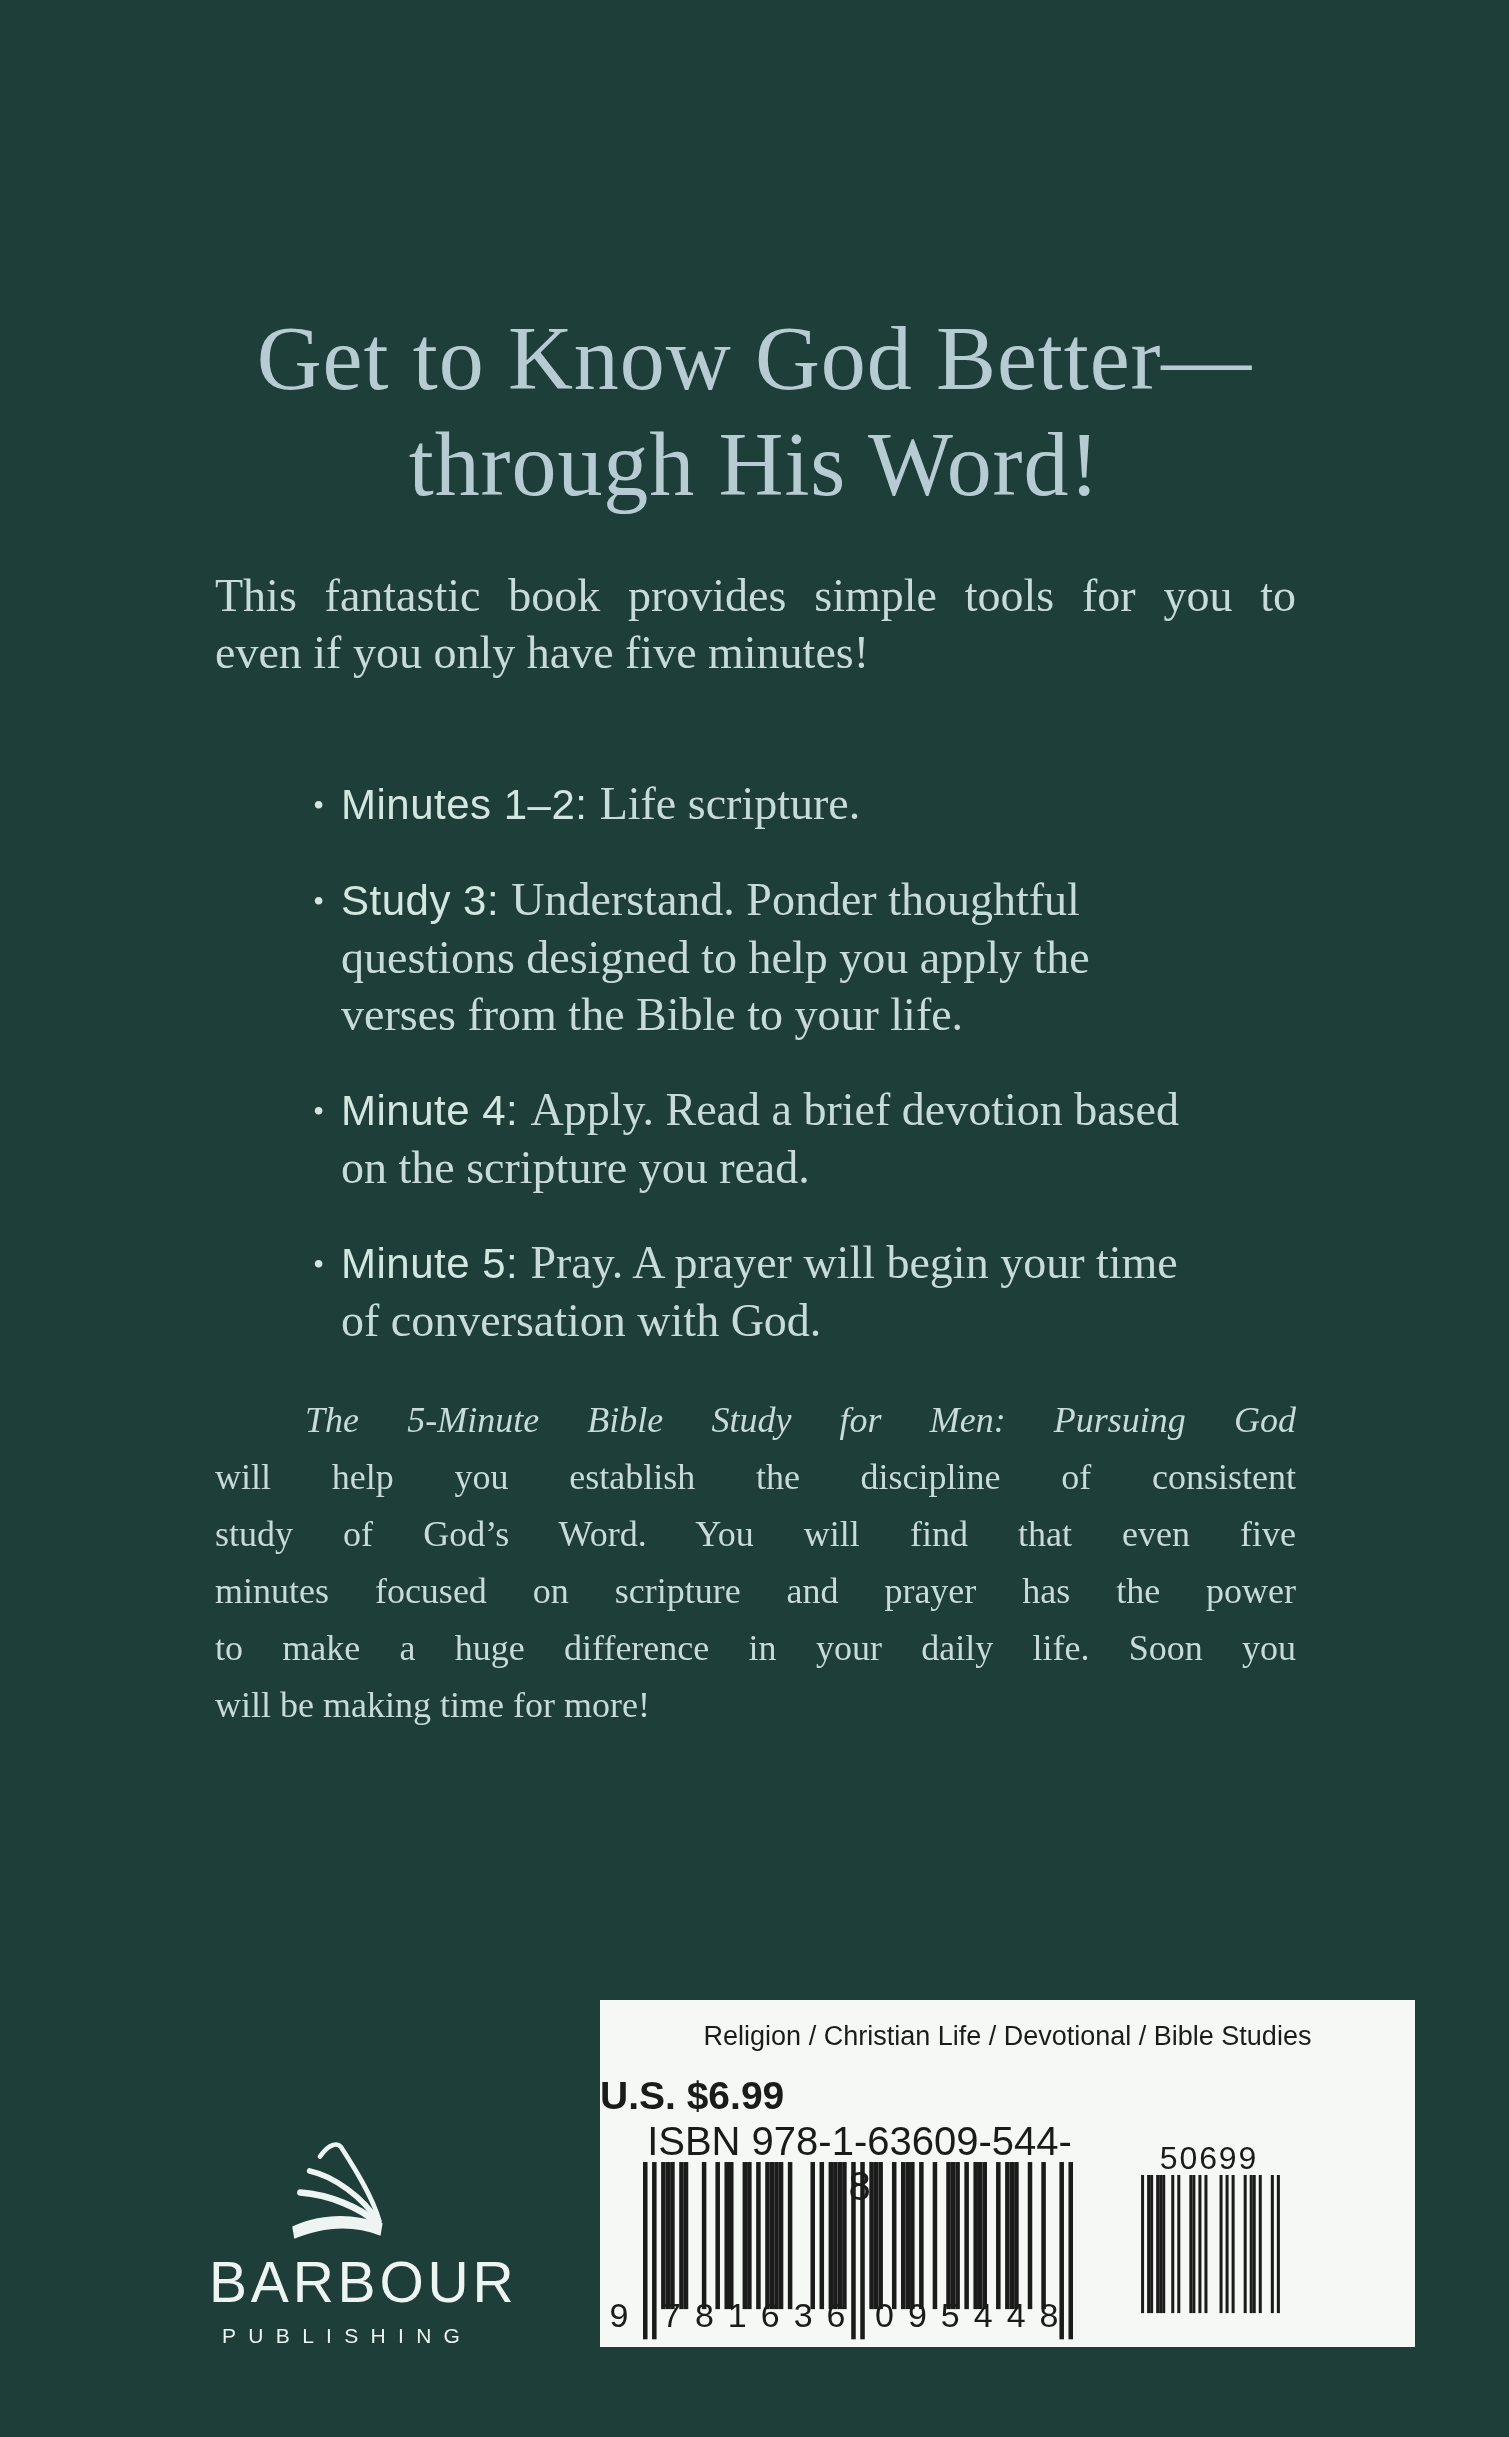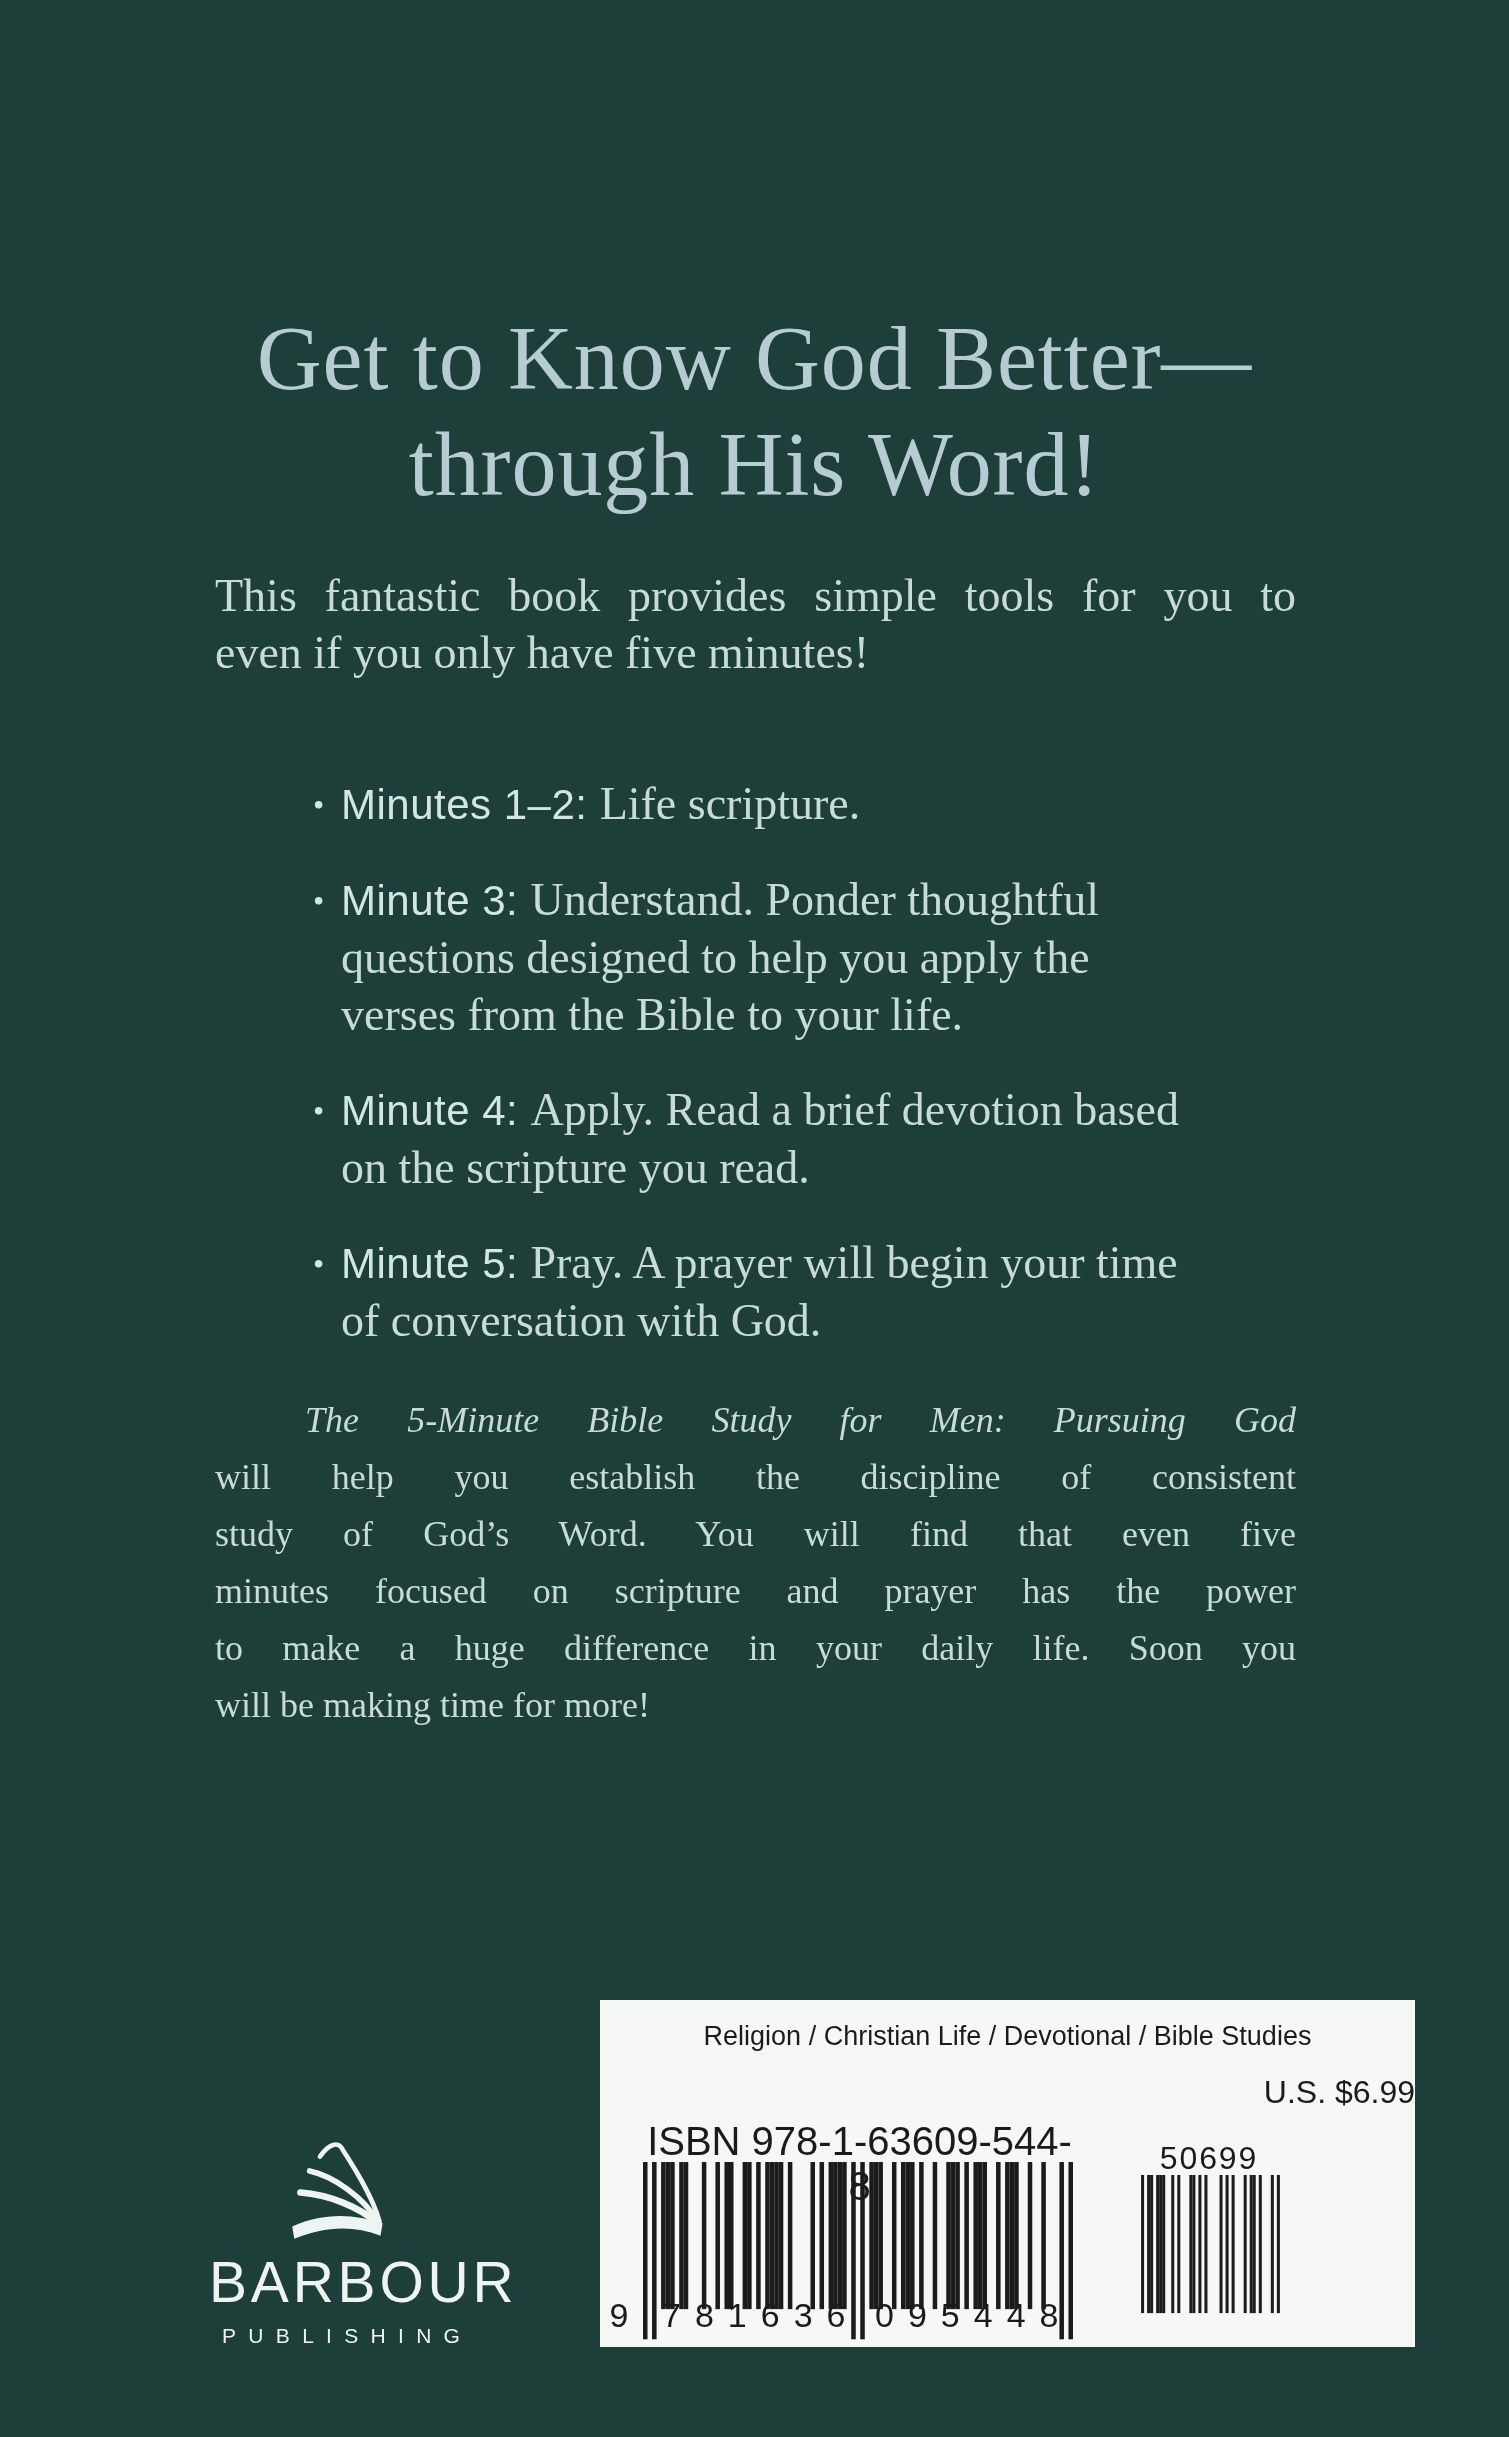--- a/index.html
+++ b/index.html
@@ -46,21 +46,21 @@
   .logo-icon{display:block;margin:0 auto;width:113px;height:115px;}
   .pub-name{font-size:57px;letter-spacing:3.8px;margin-top:0;}
   .pub-sub{font-size:21px;letter-spacing:12.3px;margin-top:8.5px;padding-left:12.3px;}
   
   .barcode-box{
     position:absolute;left:600px;top:2000px;width:815px;height:347px;
     background:var(--panel);color:var(--ink);
     font-family:"Liberation Sans",sans-serif;
   }
   .cat{position:absolute;top:21px;left:0;width:100%;text-align:center;font-size:27px;}
-  .price{position:absolute;top:74px;left:0;width:100%;text-align:right;font-size:32px;}
+  .price{position:absolute;top:74px;left:0;width:100%;text-align:left;font-size:39px;font-weight:bold;}
   .isbn{position:absolute;top:119px;left:38px;width:443px;text-align:center;font-size:40px;}
   .ean13{position:absolute;left:43px;top:162px;}
   .ean5{position:absolute;left:538px;top:175px;}
   .bdigit{position:absolute;top:296px;font-size:34px;color:var(--ink);}
   .d-first{left:9.4px;}
   .d-g1{left:62px;letter-spacing:14px;}
   .d-g2{left:275px;letter-spacing:14px;}
   .sup-num{
     position:absolute;left:538px;top:140px;width:142px;text-align:center;
     font-size:32px;letter-spacing:1.9px;
@@ -76,21 +76,21 @@
     <div>through His Word!</div>
   </h1>
 
   <div class="intro">
       <div class="jline">This fantastic book provides simple tools for you to</div>
       <div>even if you only have five minutes!</div>
     </div>
 
   <div class="bullet-list" id="bullet-list">
       <div class="bullet"><span class="bmark">•</span><span class="blabel">Minutes 1–2: </span><span class="btext">Life scripture.</span></div>
-      <div class="bullet"><span class="bmark">•</span><span class="blabel">Minute 3: </span><span class="btext">Understand. Ponder thoughtful
+      <div class="bullet"><span class="bmark">•</span><span class="blabel">Study 3: </span><span class="btext">Understand. Ponder thoughtful
 questions designed to help you apply the
 verses from the Bible to your life.</span></div>
       <div class="bullet"><span class="bmark">•</span><span class="blabel">Minute 4: </span><span class="btext">Apply. Read a brief devotion based
 on the scripture you read.</span></div>
       <div class="bullet"><span class="bmark">•</span><span class="blabel">Minute 5: </span><span class="btext">Pray. A prayer will begin your time
 of conversation with God.</span></div>
     </div>
 
   <div class="closing">
     <div class="jline italic-line">The 5-Minute Bible Study for Men: Pursuing God</div>

